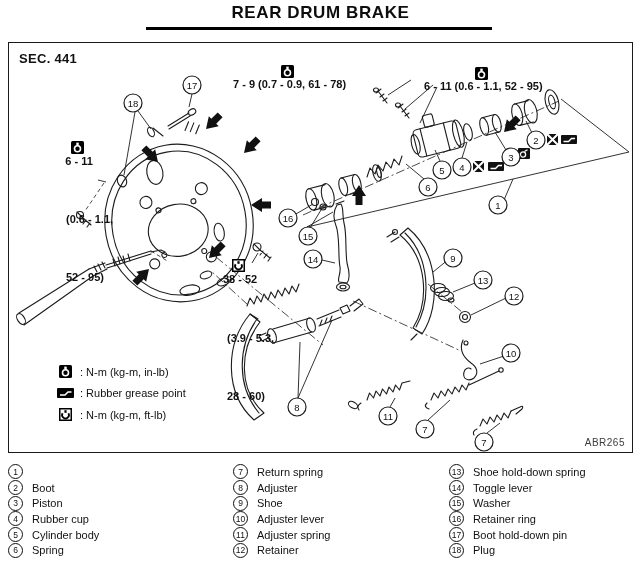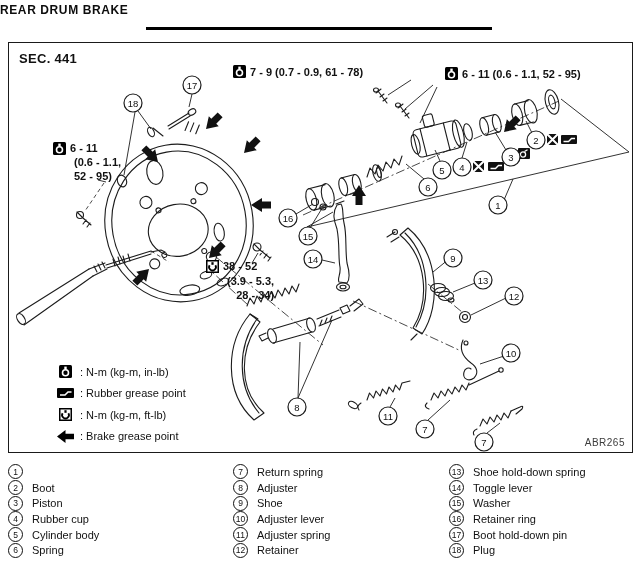--- a/index.html
+++ b/index.html
@@ -1,41 +1,41 @@
 <!DOCTYPE html>
 <html><head>
 <meta charset="utf-8">
 <style>
   html,body{margin:0;padding:0;background:#fff;}
   body{width:641px;height:562px;position:relative;font-family:"Liberation Sans",sans-serif;color:#111;overflow:hidden;}
 
-  .title{position:absolute;top:3px;left:0;width:100%;
-         font-size:12px;font-weight:bold;letter-spacing:.6px;color:#0d0d0d;}
+  .title{position:absolute;top:3px;left:0;width:100%;text-align:center;
+         font-size:17px;font-weight:bold;letter-spacing:.6px;color:#0d0d0d;}
   .title-rule{position:absolute;top:27px;left:146px;width:346px;height:3px;background:#000;}
 
   .frame{position:absolute;top:42px;left:8px;width:623px;height:409px;border:1.5px solid #1a1a1a;}
   .sec{position:absolute;top:8px;left:10px;font-weight:bold;font-size:13px;letter-spacing:.3px;}
 
   svg.art{position:absolute;left:0;top:0;width:623px;height:409px;}
   .ln{stroke:#1c1c1c;fill:none;stroke-width:1.1;stroke-linecap:round;stroke-linejoin:round;}
   .thin{stroke:#1c1c1c;fill:none;stroke-width:.9;}
   .dd{stroke:#1c1c1c;fill:none;stroke-width:.8;stroke-dasharray:9 3 2 3;}
   .dsh{stroke:#1c1c1c;fill:none;stroke-width:.8;stroke-dasharray:4 3;}
   .fl{fill:#111;stroke:none;}
   .callout circle{fill:#fff;stroke:#1c1c1c;stroke-width:1.2;}
   .callout text{font-family:"Liberation Sans",sans-serif;font-size:9.5px;fill:#111;text-anchor:middle;}
 
   .tq{position:absolute;font-size:11px;font-weight:bold;white-space:nowrap;}
-  .tq .row{display:flex;align-items:center;}
+  .tq .row{display:flex;align-items:center;flex-direction:column;}
   .tq .ticon{margin-right:4px;flex:none;display:inline-flex;}
-  .tq .ind{padding-left:21px;line-height:14px;}
+  .tq .ind{padding-left:21px;line-height:14px;margin-top:44px;}
   .tq-top{left:224px;top:22px;}
-  .tq-right{left:415px;top:24px;margin-left:21px;}
-  .tq-left{left:44px;top:98px;line-height:14px;}
-  .tq-center{left:197px;top:216px;line-height:15px;text-align:right;}
+  .tq-right{left:415px;top:24px;}
+  .tq-left{left:36px;top:98px;line-height:14px;}
+  .tq-center{left:197px;top:216px;line-height:15px;}
 
   .legend{position:absolute;left:46px;top:322px;}
   .lrow{display:flex;align-items:center;height:13px;margin-bottom:8.5px;font-size:11px;}
   .lrow .ic{width:20px;display:flex;justify-content:center;margin-right:5px;flex:none;}
 
   .figcode{position:absolute;right:7px;bottom:4px;font-size:10px;color:#3c3c3c;letter-spacing:.5px;}
 
   .parts{position:absolute;top:464px;left:8px;display:flex;font-size:11px;}
   .pcol{display:block;}
   .pcol1{width:225px;} .pcol2{width:216px;} .pcol3{width:185px;}
@@ -401,21 +401,21 @@
           <span class="ticon">
         <svg width="13" height="13">
               <rect x="0.75" y="0.75" width="11.5" height="11.5" fill="#fff" stroke="#000" stroke-width="1.5"></rect>
               <path d="M3.6,5.2 A3.4,3.4 0 1 0 9.4,5.2" fill="none" stroke="#000" stroke-width="1.8"></path>
               <rect x="5.4" y="2.2" width="2.2" height="2.6" fill="#000"></rect>
             </svg>
       </span>
           <span>38 - 52</span>
         </span>
       <div class="ind">(3.9 - 5.3,</div>
-      <div class="ind">28 - 34)</div>
+      <div class="ind">28 - 60)</div>
     </div>
 
     <div class="legend">
       <div class="lrow">
         <span class="ic">
           <svg width="13" height="13">
               <rect width="13" height="13" rx="1.5" fill="#000"></rect>
               <circle cx="6.5" cy="7.8" r="3" fill="none" stroke="#fff" stroke-width="1.6"></circle>
               <rect x="5.3" y="1.6" width="2.4" height="3" fill="#fff"></rect>
             </svg>
@@ -434,28 +434,20 @@
       <div class="lrow">
         <span class="ic">
           <svg width="13" height="13">
               <rect x="0.75" y="0.75" width="11.5" height="11.5" fill="#fff" stroke="#000" stroke-width="1.5"></rect>
               <path d="M3.6,5.2 A3.4,3.4 0 1 0 9.4,5.2" fill="none" stroke="#000" stroke-width="1.8"></path>
               <rect x="5.4" y="2.2" width="2.2" height="2.6" fill="#000"></rect>
             </svg>
         </span>
         <span>: N-m (kg-m, ft-lb)</span>
       </div>
-      <div class="lrow">
-        <span class="ic">
-          <svg width="17" height="13">
-              <path d="M0,6.5 L8.5,0 L8.5,3.8 L17,3.8 L17,9.2 L8.5,9.2 L8.5,13 Z" fill="#000"></path>
-            </svg>
-        </span>
-        <span>: Brake grease point</span>
-      </div>
     </div>
 
     <div class="figcode">ABR265</div>
   </div>
 
   <div class="parts">
     <div class="pcol pcol1">
       <div class="prow">
           <span class="pnum">1</span>
         </div>

